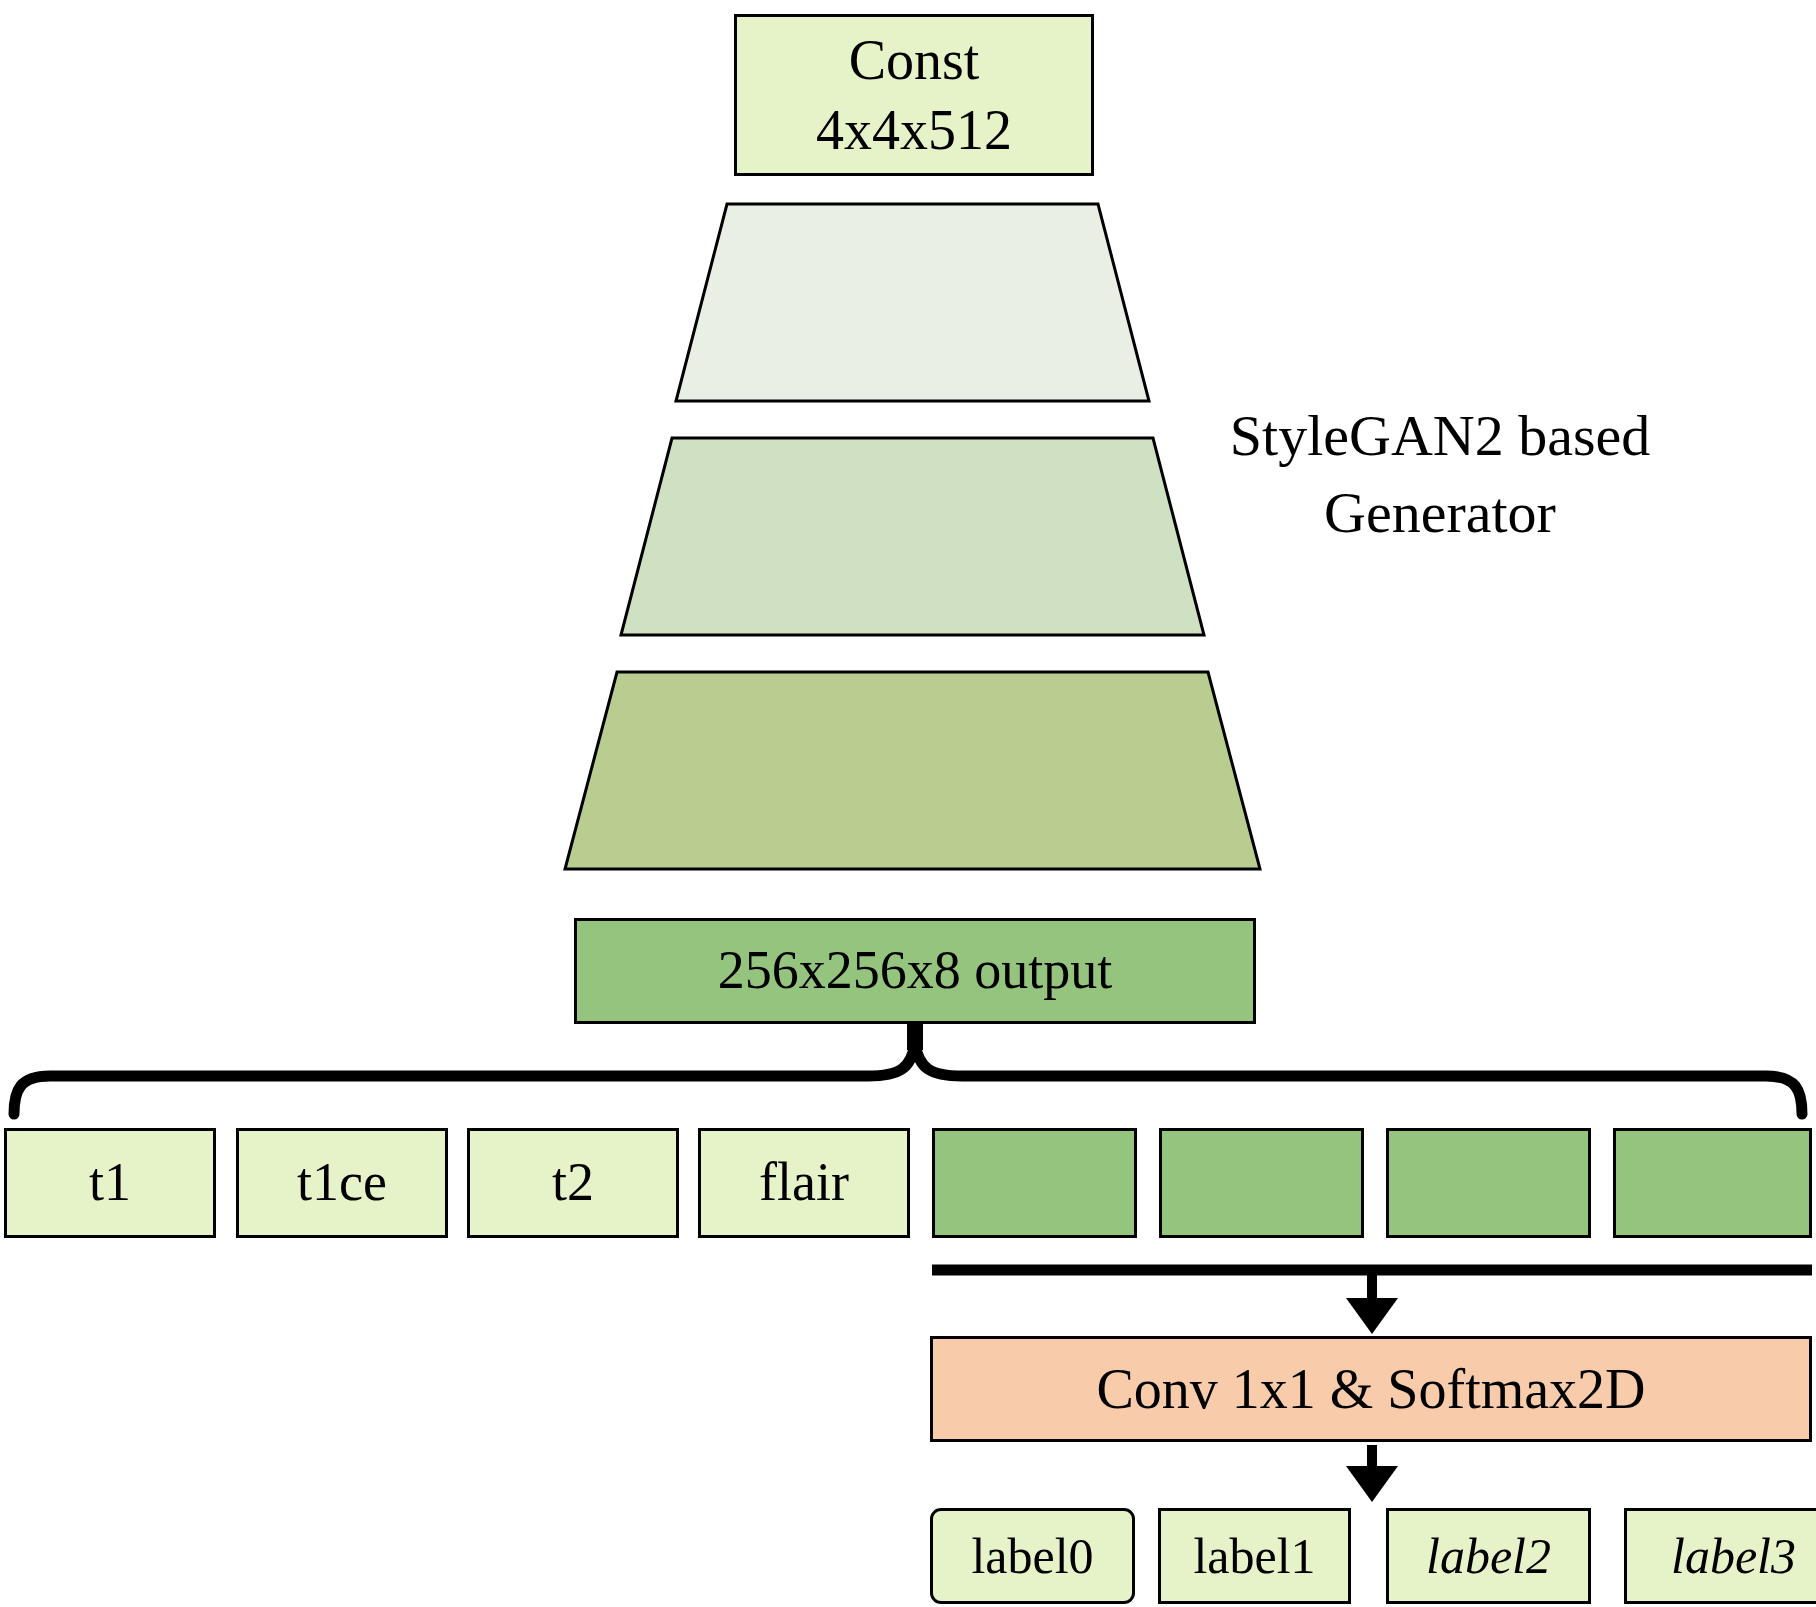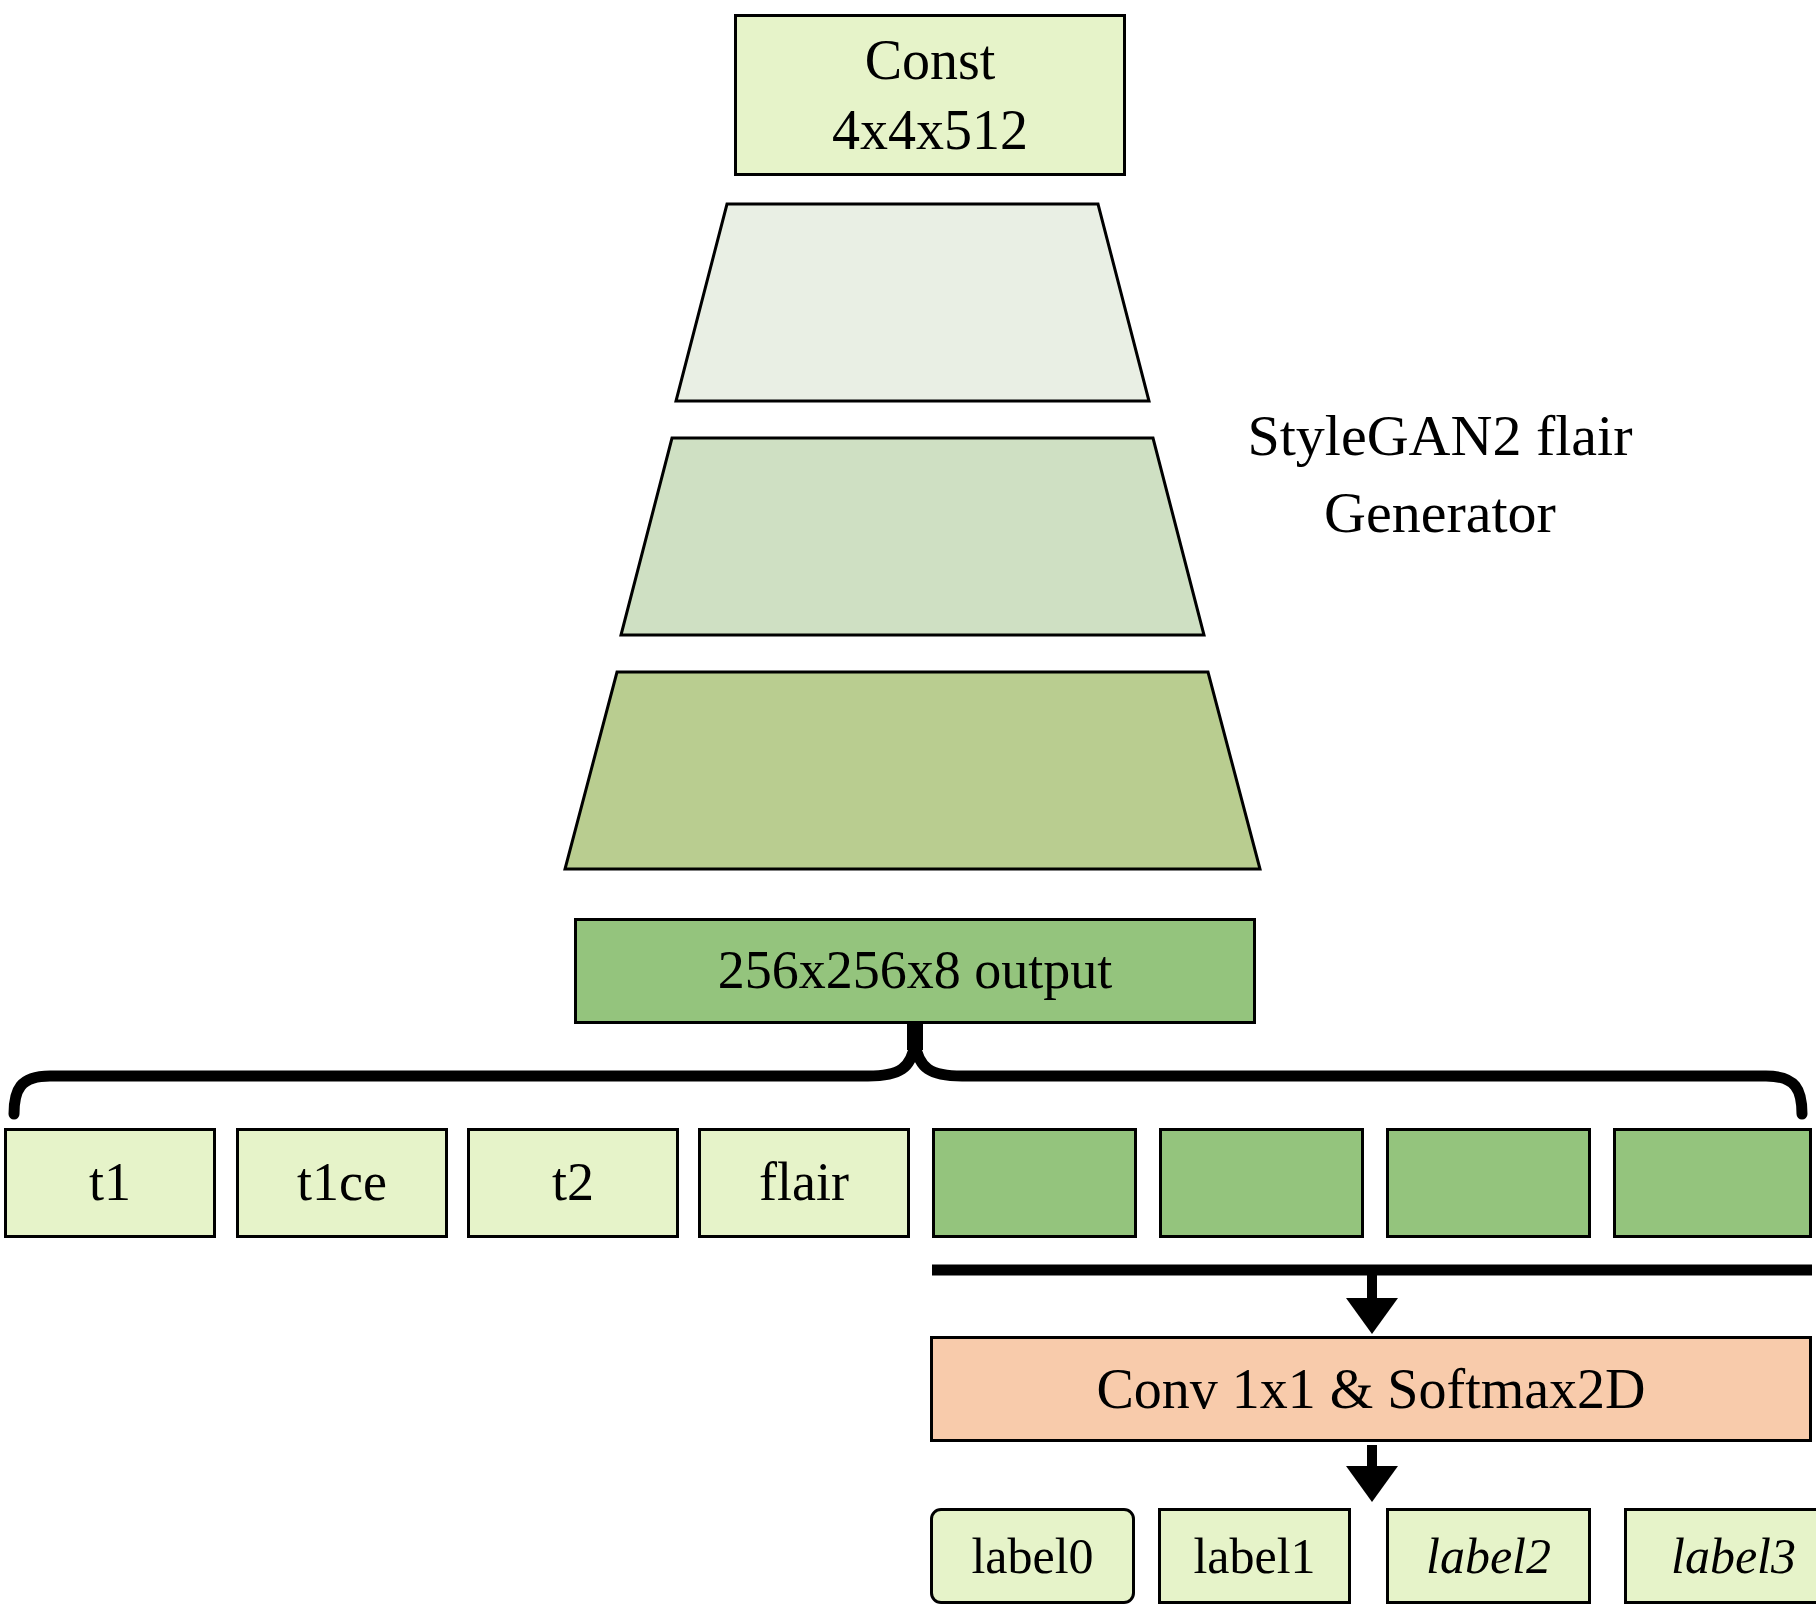--- a/index.html
+++ b/index.html
@@ -19,21 +19,21 @@
     display:flex;align-items:center;justify-content:center;
     text-align:center;
     font-size:54px;
     line-height:1.25;
   }
   .col{flex-direction:column;}
   .yellow{background:#e6f3c9;}
   .green{background:#94c47d;}
   .peach{background:#f8cbab;}
 
-  .const-box{left:734px;top:14px;width:392px;height:162px;font-size:56px;}
+  .const-box{left:734px;top:14px;width:360px;height:162px;font-size:56px;}
   .gen-label{
     position:absolute;left:1150px;top:398px;width:580px;
     text-align:center;font-size:58px;line-height:1.32;
   }
   .output-box{left:574px;top:918px;width:682px;height:106px;}
 
   .mod-box{top:1128px;height:110px;}
   .mod-0{left:4px;width:212px;}
   .mod-1{left:236px;width:212px;}
   .mod-2{left:467px;width:212px;font-family:Liberation Serif, serif;}
@@ -82,21 +82,21 @@
     <line x1="1372" y1="1445" x2="1372" y2="1470" stroke="#000000" stroke-width="10"></line>
     <polygon points="1346,1466 1398,1466 1372,1502" fill="#000000"></polygon>
   </svg>
 
   <div class="box yellow col const-box">
     <div>Const</div>
     <div>4x4x512</div>
   </div>
 
   <div class="gen-label">
-    <div>StyleGAN2 flair</div>
+    <div>StyleGAN2 based</div>
     <div>Generator</div>
   </div>
 
   <div class="box green output-box">
     <span>256x256x8 output</span>
   </div>
 
   <div class="box yellow mod-box mod-0">
     <span>t1</span>
   </div>

